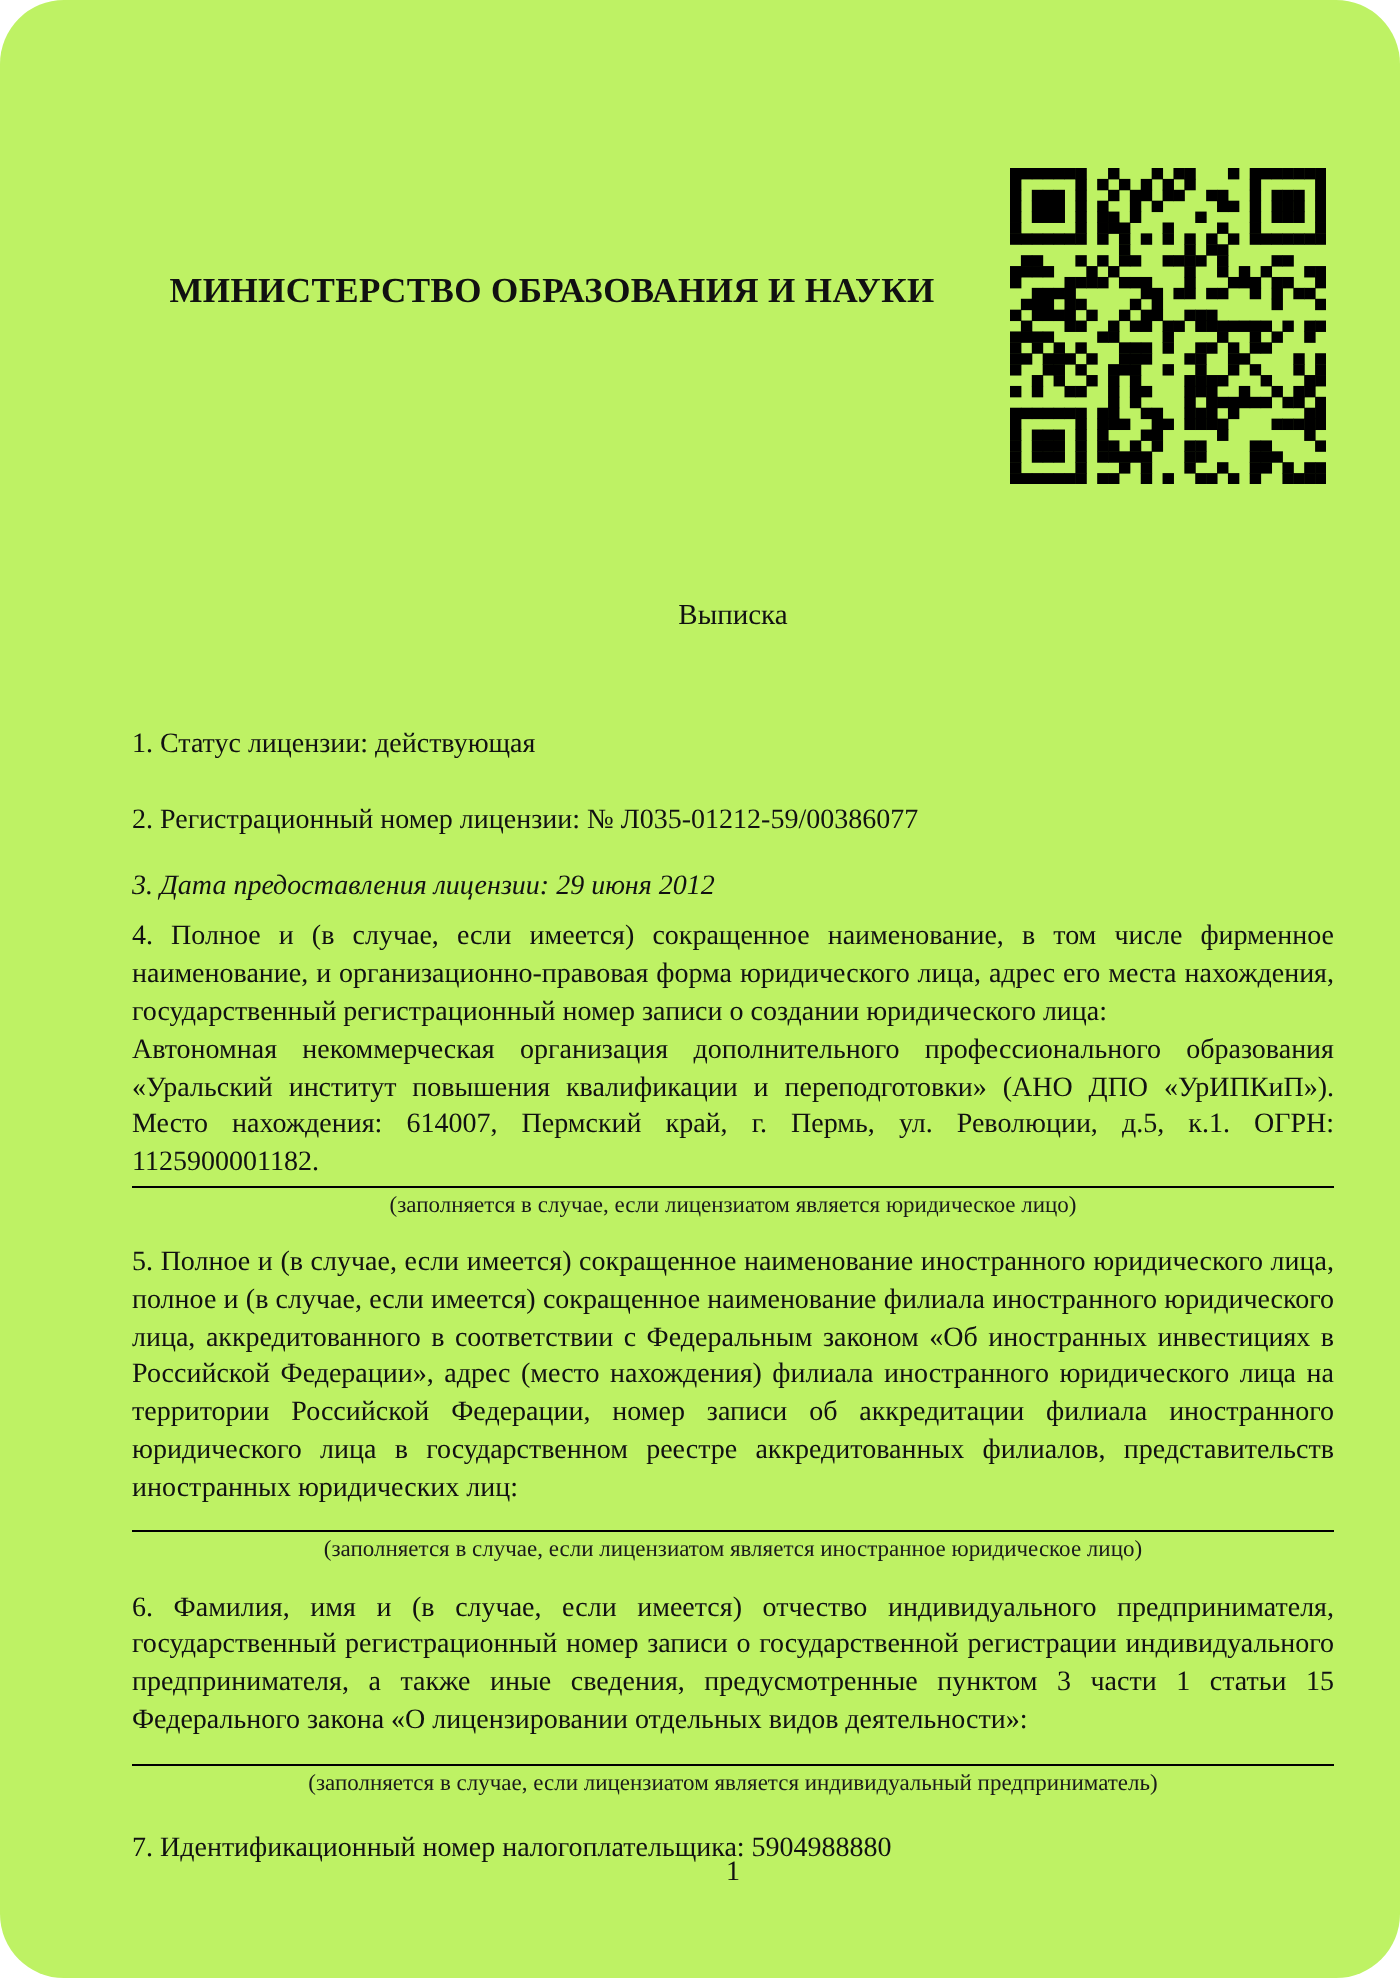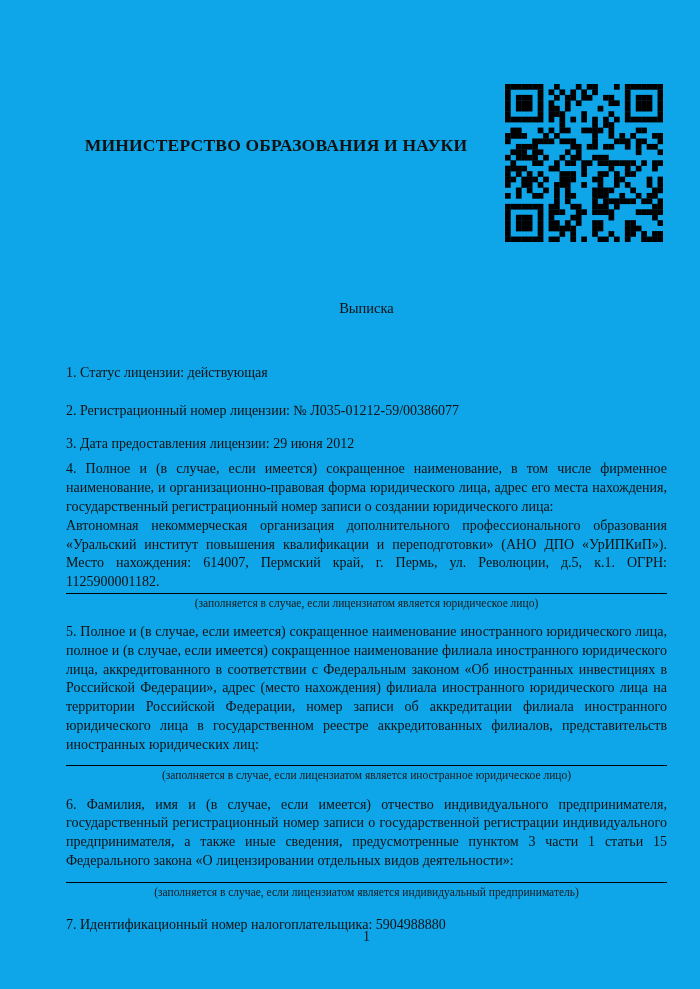--- a/index.html
+++ b/index.html
@@ -1,21 +1,21 @@
 <!DOCTYPE html>
 <html><head>
 <meta charset="utf-8">
 <style>
   html,body{margin:0;padding:0;}
   body{
     width:700px;height:989px;background:#ffffff;color:#111;
     font-family:"Liberation Serif","DejaVu Serif",serif;
     position:relative;overflow:hidden;
   }
-  .page{position:relative;width:700px;height:989px;background:#0ea5e9;}
+  .page{position:relative;width:700px;height:989px;background:#bef264;border-radius:32px;}
 
   
   .org-header{
     position:absolute;left:66px;top:131px;width:420px;text-align:center;
   }
   .org-name{font-size:17.5px;font-weight:bold;line-height:28px;letter-spacing:.2px;}
   .org-caption{font-size:11px;line-height:14px;margin-top:5px;color:#222;}
 
   
   .qr-box{position:absolute;left:505px;top:84px;width:158px;height:158px;}
@@ -28,21 +28,21 @@
   }
 
   
   .content{position:absolute;left:66px;top:364px;width:601px;font-size:14px;line-height:18.8px;}
   .item{margin:0;}
   .para{text-align:justify;}
   .caption{font-size:11.5px;line-height:15px;text-align:center;color:#1a1a1a;}
   .rule{border:0;border-top:1.6px solid #000;height:0;margin:0;}
   .mt-item1-caption{margin-top:3px;}
   .mt-item2{margin-top:19px;}
-  .mt-item3{margin-top:14px;}
+  .mt-item3{margin-top:14px;font-style:italic;}
   .mt-item4{margin-top:7px;}
   .mt-rule4{margin-top:1px;}
   .mt-cap{margin-top:2px;}
   .mt-item5{margin-top:12px;}
   .mt-rule5{margin-top:10px;}
   .mt-item6{margin-top:13px;}
   .mt-rule6{margin-top:11px;}
   .mt-item7{margin-top:16px;}
 
   .page-number{

